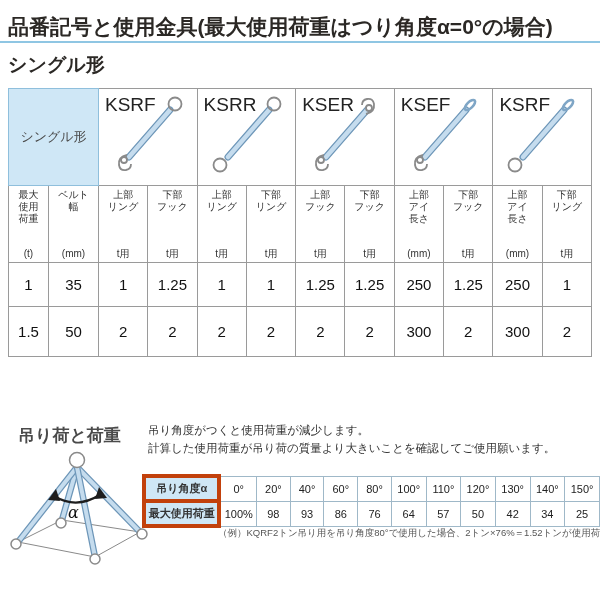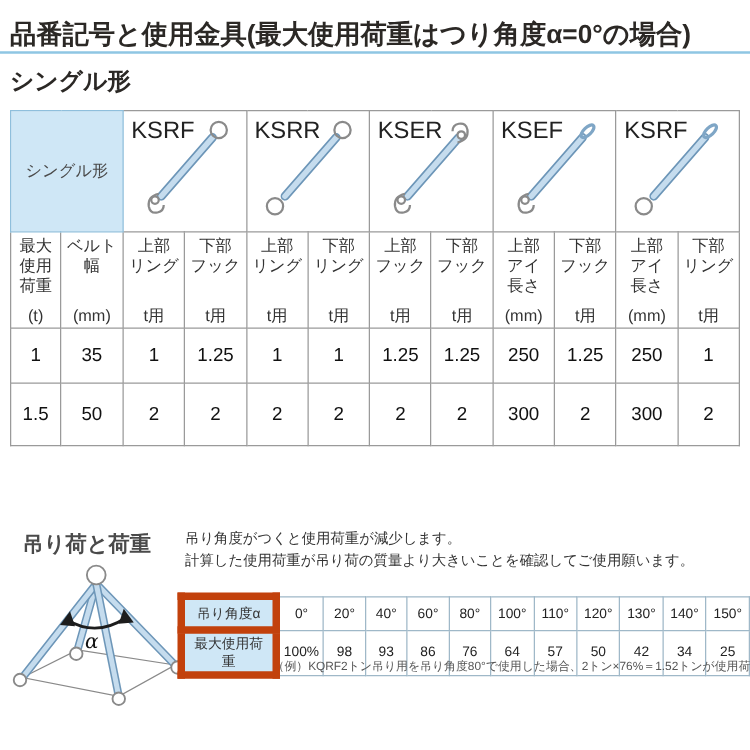--- a/index.html
+++ b/index.html
@@ -10,36 +10,36 @@
   .rule{position:absolute;left:0;top:41px;width:600px;height:2px;background:#8fc6e3;}
   .section-title{position:absolute;left:8px;top:52px;font-size:19px;font-weight:bold;}
 
   table{border-collapse:collapse;table-layout:fixed;}
   .ptable{position:absolute;left:8px;top:88px;width:584px;}
   .ptable td{border:1px solid #9a9a9a;text-align:center;vertical-align:middle;padding:0;overflow:hidden;}
   .ptable .type{background:#cfe7f6;border:1px solid #8fbfdc;font-size:13px;color:#4a4a4a;}
   .ptable .prod{position:relative;vertical-align:top;}
   .prod .code{position:absolute;left:6px;top:5px;font-size:19px;color:#222;}
   .prod svg{position:absolute;left:0;top:0;}
-  .hdr{height:76px;font-size:13px;color:#333;}
+  .hdr{height:76px;font-size:10px;color:#333;}
   .hdr .hwrap{display:flex;flex-direction:column;justify-content:space-between;align-items:center;height:70px;padding:3px 0;}
   .hname{white-space:pre-line;line-height:1.22;}
   .hunit{line-height:1;}
   .drow td{font-size:15px;color:#111;}
   .r1{height:38px;} .r2{height:44px;} .r3{height:50px;}
 
   .load-heading{position:absolute;left:18px;top:424px;font-size:17px;font-weight:bold;color:#4a4a4a;}
   .lnote{position:absolute;left:148px;font-size:11.5px;color:#333;white-space:nowrap;}
   .lnote1{top:423px;} .lnote2{top:441px;}
 
   .diagram{position:absolute;left:0;top:450px;}
 
   .atable{position:absolute;left:142px;top:474px;}
   .atable td{border:1px solid #9fb8c8;font-size:11px;color:#222;text-align:center;height:21px;padding:0 2px;}
-  .atable .alabel{width:78px;background:#cfe7f6;border:6px solid #c2410c;color:#333;}
+  .atable .alabel{width:78px;background:#cfe7f6;border:4px solid #c2410c;color:#333;font-weight:bold;}
   .atable .aval{width:31px;}
   .example-note{position:absolute;left:218px;top:527px;font-size:9.5px;color:#555;white-space:nowrap;}
 
   
   .strap-o{stroke:#6d96b8;stroke-width:7;stroke-linecap:round;fill:none;}
   .strap-i{stroke:#c5dcee;stroke-width:4.5;stroke-linecap:round;fill:none;}
   .fitc{fill:#fff;stroke:#8a8a8a;stroke-width:1.8;}
   .fitp{fill:none;stroke:#8a8a8a;stroke-width:1.8;}
   .eye{fill:none;stroke:#7fa6c6;stroke-width:2.6;}
   .dstrap-o{stroke:#6d96b8;stroke-width:6.5;stroke-linecap:round;}

